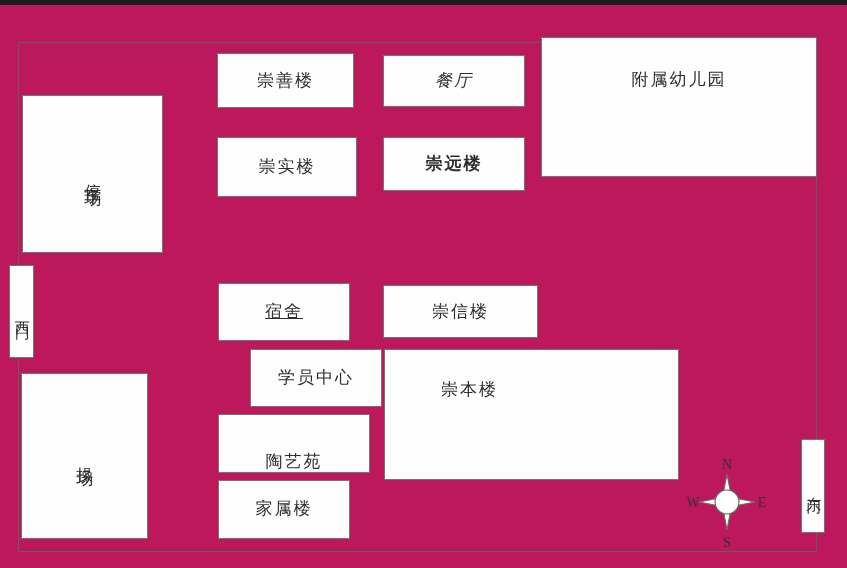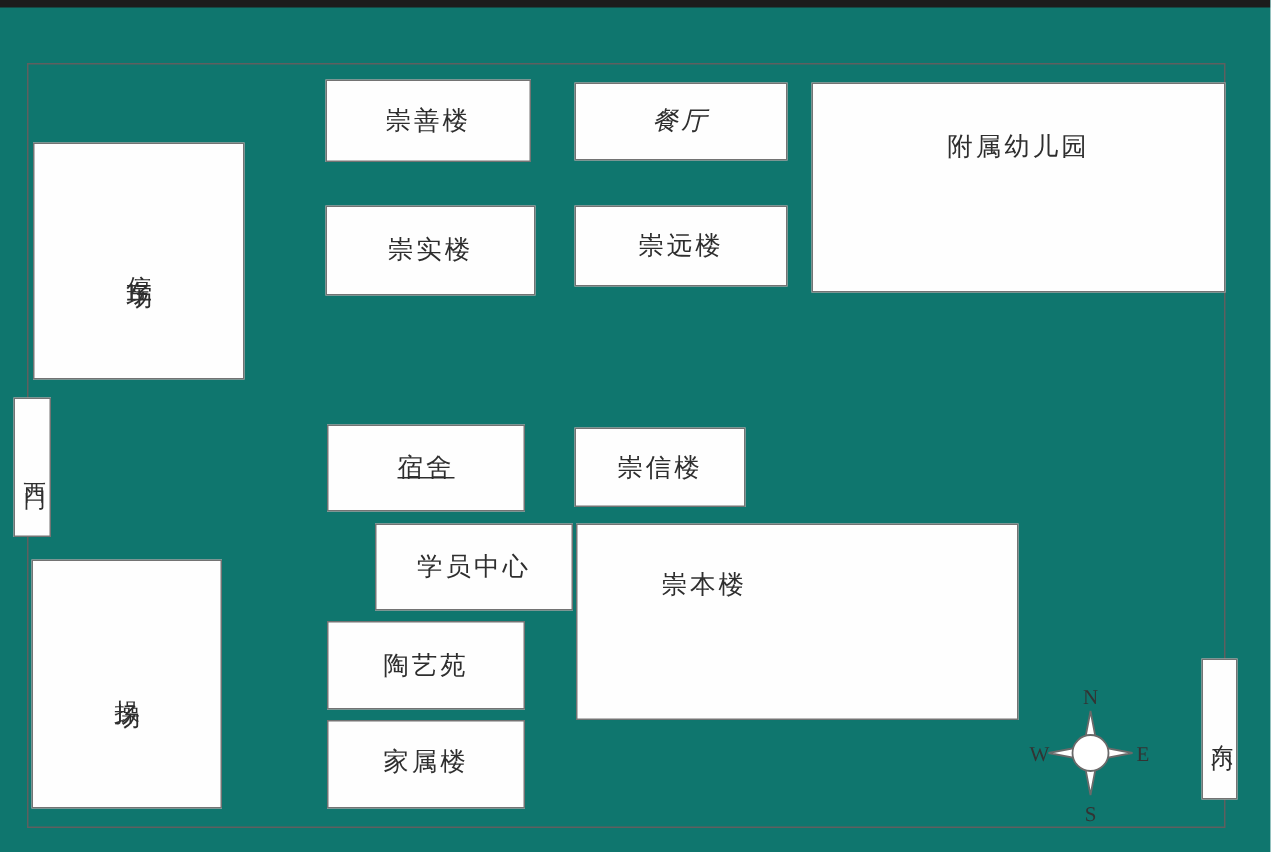--- a/index.html
+++ b/index.html
@@ -1,20 +1,20 @@
 <!DOCTYPE html>
 <html><head>
 <meta charset="utf-8">
 <style>
   html, body { margin: 0; padding: 0; background: #ffffff; }
   #canvas {
     position: relative;
     width: 847px;
     height: 568px;
-    background: #0f766e;
+    background: #be185d;
     overflow: hidden;
     font-family: "Liberation Serif", "DejaVu Serif", serif;
   }
   .top-bar {
     position: absolute;
     left: 0; top: 0;
     width: 847px; height: 5px;
     background: #1c1c1c;
   }
   .boundary {
@@ -66,51 +66,51 @@
 
   <div class="boundary" style="left: 18px; top: 42px; width: 799px; height: 510px;"></div>
 
   <div>
       <div class="bldg" style="left: 217px; top: 53px; width: 137px; height: 55px;">
         <span class="bldg-label">崇善楼</span>
       </div>
       <div class="bldg" style="left: 383px; top: 55px; width: 142px; height: 52px; font-style: italic;">
         <span class="bldg-label">餐厅</span>
       </div>
-      <div class="bldg" style="left: 541px; top: 55px; width: 276px; height: 140px; align-items: flex-start; padding-top: 32px;">
+      <div class="bldg" style="left: 541px; top: 37px; width: 276px; height: 140px; align-items: flex-start; padding-top: 32px;">
         <span class="bldg-label">附属幼儿园</span>
       </div>
       <div class="bldg vert" style="left: 22px; top: 95px; width: 141px; height: 158px;">
         <span class="bldg-label">停车场</span>
       </div>
       <div class="bldg" style="left: 217px; top: 137px; width: 140px; height: 60px;">
         <span class="bldg-label">崇实楼</span>
       </div>
-      <div class="bldg" style="left: 383px; top: 137px; width: 142px; height: 54px;">
+      <div class="bldg" style="left: 383px; top: 137px; width: 142px; height: 54px; font-weight: bold;">
         <span class="bldg-label">崇远楼</span>
       </div>
       <div class="bldg vert gate" style="left: 9px; top: 265px; width: 25px; height: 93px;">
         <span class="bldg-label">西门</span>
       </div>
       <div class="bldg" style="left: 218px; top: 283px; width: 132px; height: 58px; text-decoration: underline;">
         <span class="bldg-label">宿舍</span>
       </div>
-      <div class="bldg" style="left: 383px; top: 285px; width: 114px; height: 53px; text-align: right;">
+      <div class="bldg" style="left: 383px; top: 285px; width: 155px; height: 53px; text-align: right;">
         <span class="bldg-label">崇信楼</span>
       </div>
       <div class="bldg" style="left: 218px; top: 349px; width: 132px; height: 58px; margin-left: 32px;">
         <span class="bldg-label">学员中心</span>
       </div>
       <div class="bldg" style="left: 384px; top: 349px; width: 295px; height: 131px; align-items: flex-start; padding-top: 30px; justify-content: flex-start; padding-left: 56px;">
         <span class="bldg-label">崇本楼</span>
       </div>
       <div class="bldg vert" style="left: 21px; top: 373px; width: 127px; height: 166px;">
         <span class="bldg-label">操场</span>
       </div>
-      <div class="bldg" style="left: 218px; top: 414px; width: 132px; height: 59px;">
+      <div class="bldg" style="left: 218px; top: 414px; width: 152px; height: 59px; align-items: flex-end;">
         <span class="bldg-label">陶艺苑</span>
       </div>
       <div class="bldg" style="left: 218px; top: 480px; width: 132px; height: 59px; font-family: Liberation Mono, monospace;">
         <span class="bldg-label">家属楼</span>
       </div>
       <div class="bldg vert gate" style="left: 801px; top: 439px; width: 24px; height: 94px;">
         <span class="bldg-label">东门</span>
       </div>
     </div>
 

